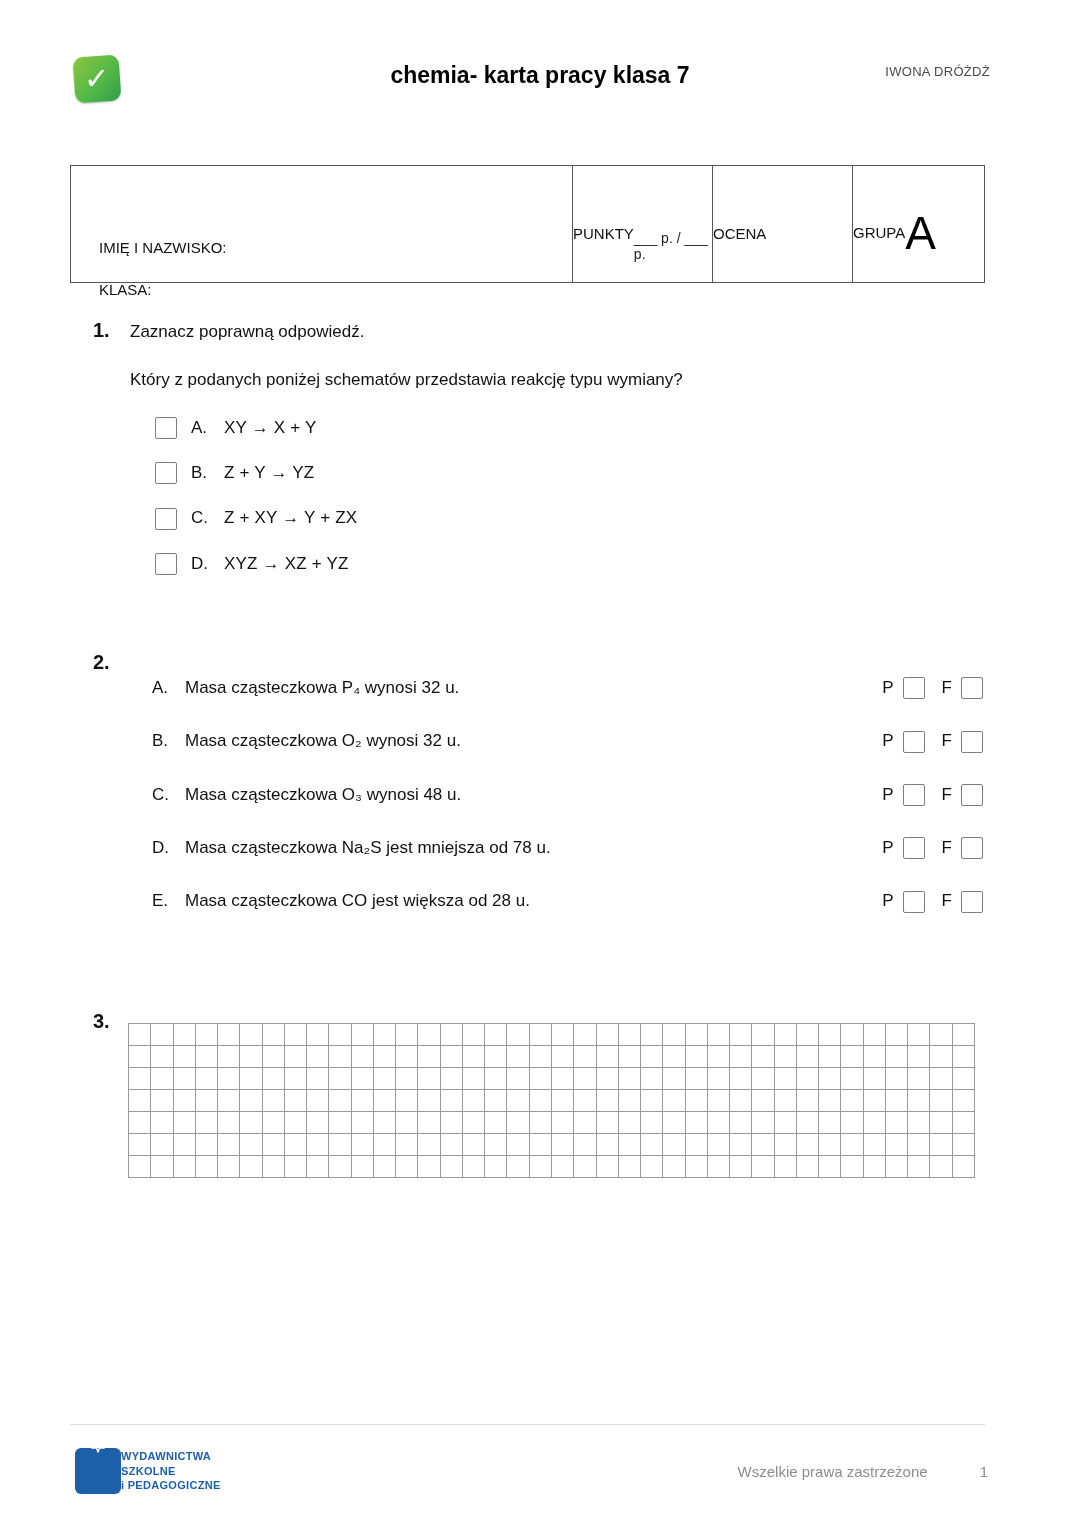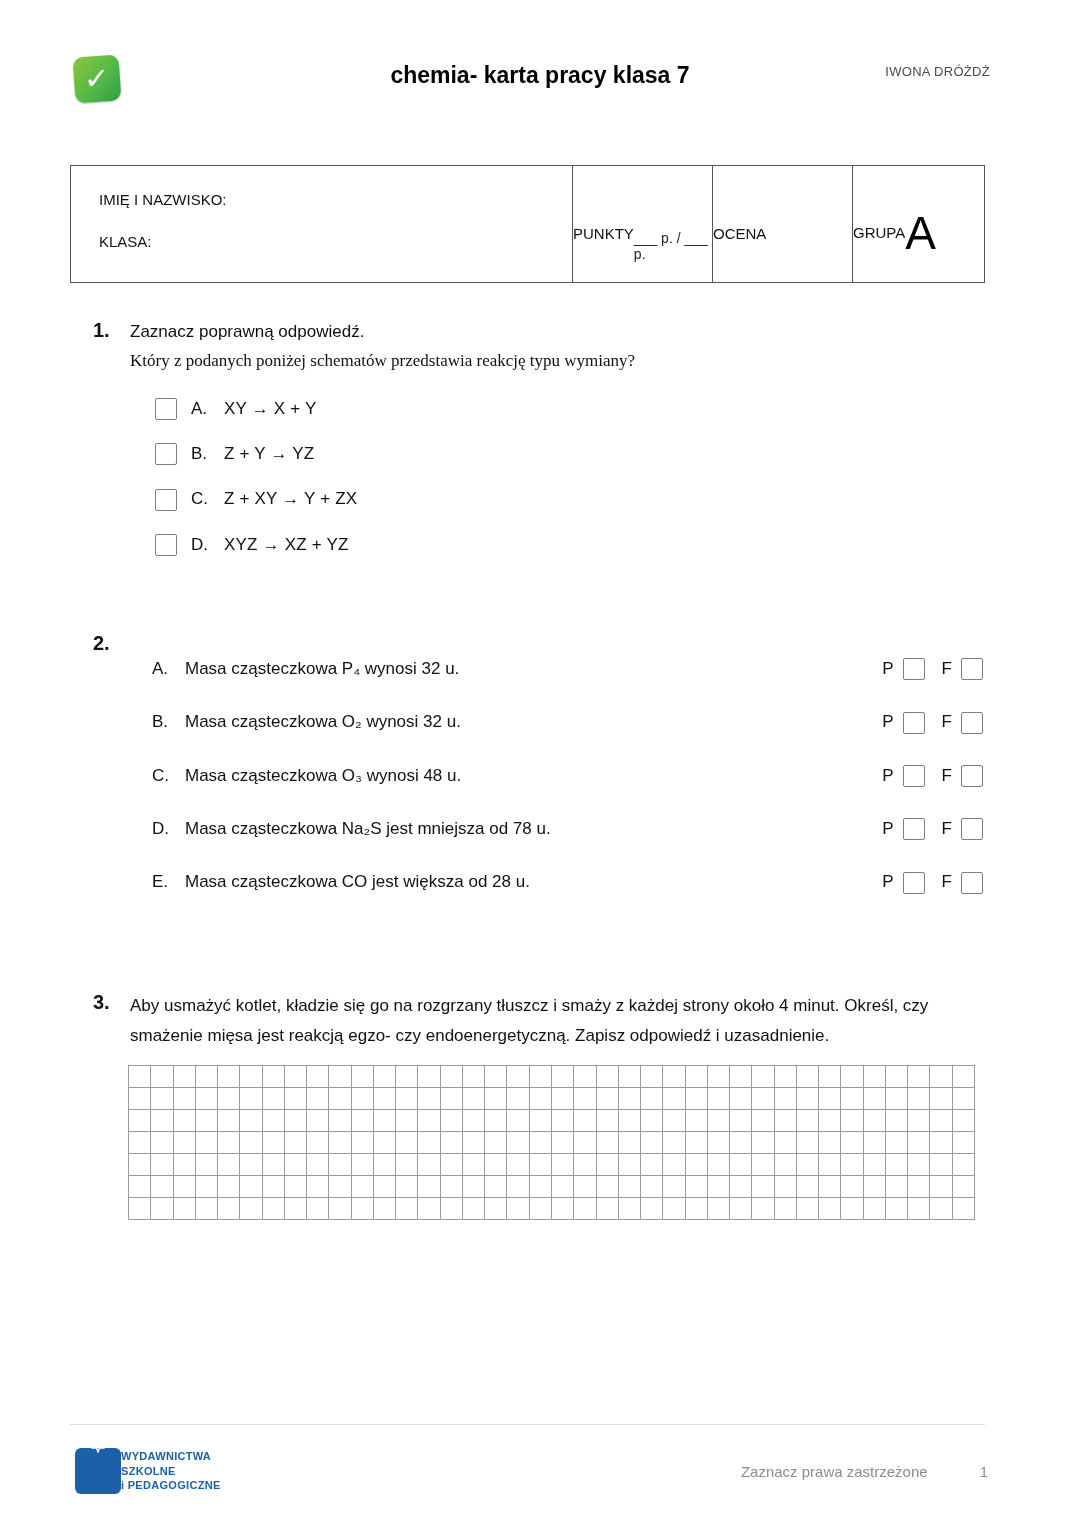--- a/index.html
+++ b/index.html
@@ -40,41 +40,41 @@
 
   .content { padding:165px 95px 0 70px; }
 
   
   .info-box {
     border:1.5px solid #555;
     height:118px;
     display:flex;
   }
   .info-left { flex:1; padding:25px 0 0 28px; }
-  .info-left .lbl { font-size:15px; color:#111; }
+  .info-left .lbl { font-size:15px; color:#111;margin-top:48px; }
   .info-left .lbl + .lbl { margin-top:25px; }
   .info-col {
     border-left:1px solid #555;
     display:flex; flex-direction:row; align-items:center;
     padding-top:19px;
   }
   .col-points { width:140px; }
   .col-grade  { width:140px; }
   .col-group  { width:132px; padding-top:16px; }
   .info-col .head { font-size:15px; color:#111; }
   .points-line { margin-top:24px; font-size:14px; color:#222; }
   .group-big { margin-top:2px; font-size:46px; font-weight:400; color:#000; }
 
   
   .question { display:flex; padding-left:23px; }
   .qnum { width:37px; flex-shrink:0; font-size:20px; font-weight:bold; padding-top:0; }
   .qbody { flex:1; font-size:17px; line-height:1.55; }
 
   .q1 { margin-top:36px; }
-  .q1 .line2 { margin-top:3px;font-family:Liberation Serif, serif; }
+  .q1 .line2 { margin-top:22px; }
   .options { margin-top:21px; }
   .option-row {
     display:flex; align-items:center;
     padding-left:25px; margin-bottom:19px;
   }
   .checkbox {
     width:22px; height:22px;
     border:1.5px solid #7d7d7d; border-radius:2px;
     background:#fff; flex-shrink:0;
   }
@@ -257,21 +257,20 @@
             </div>
           </div>
 
         </div>
       </div>
     </div>
 
     <div class="question q3">
       <div class="qnum">3.</div>
       <div class="qbody">
-        <div class="lead">Aby usmażyć kotlet, kładzie się go na rozgrzany tłuszcz i smaży z każdej strony około 4 minut. Określ, czy smażenie mięsa jest reakcją egzo- czy endoenergetyczną. Zapisz odpowiedź i uzasadnienie.</div>
         <div class="answer-grid" style="grid-template-columns: repeat(38, 1fr);">
             <div class="grid-cell"></div>
             <div class="grid-cell"></div>
             <div class="grid-cell"></div>
             <div class="grid-cell"></div>
             <div class="grid-cell"></div>
             <div class="grid-cell"></div>
             <div class="grid-cell"></div>
             <div class="grid-cell"></div>
             <div class="grid-cell"></div>
@@ -548,17 +547,17 @@
         </svg>
       </span>
       <span class="wsip-text">WSiP</span>
     </div>
     <div class="publisher">
       <div>WYDAWNICTWA</div>
       <div>SZKOLNE</div>
       <div>i PEDAGOGICZNE</div>
     </div>
     <div class="footer-spacer"></div>
-    <div class="rights">Zaznacz prawa zastrzeżone</div>
+    <div class="rights">Wszelkie prawa zastrzeżone</div>
     <div class="page-num">1</div>
   </div>
 
 </div>
 
 </body></html>

